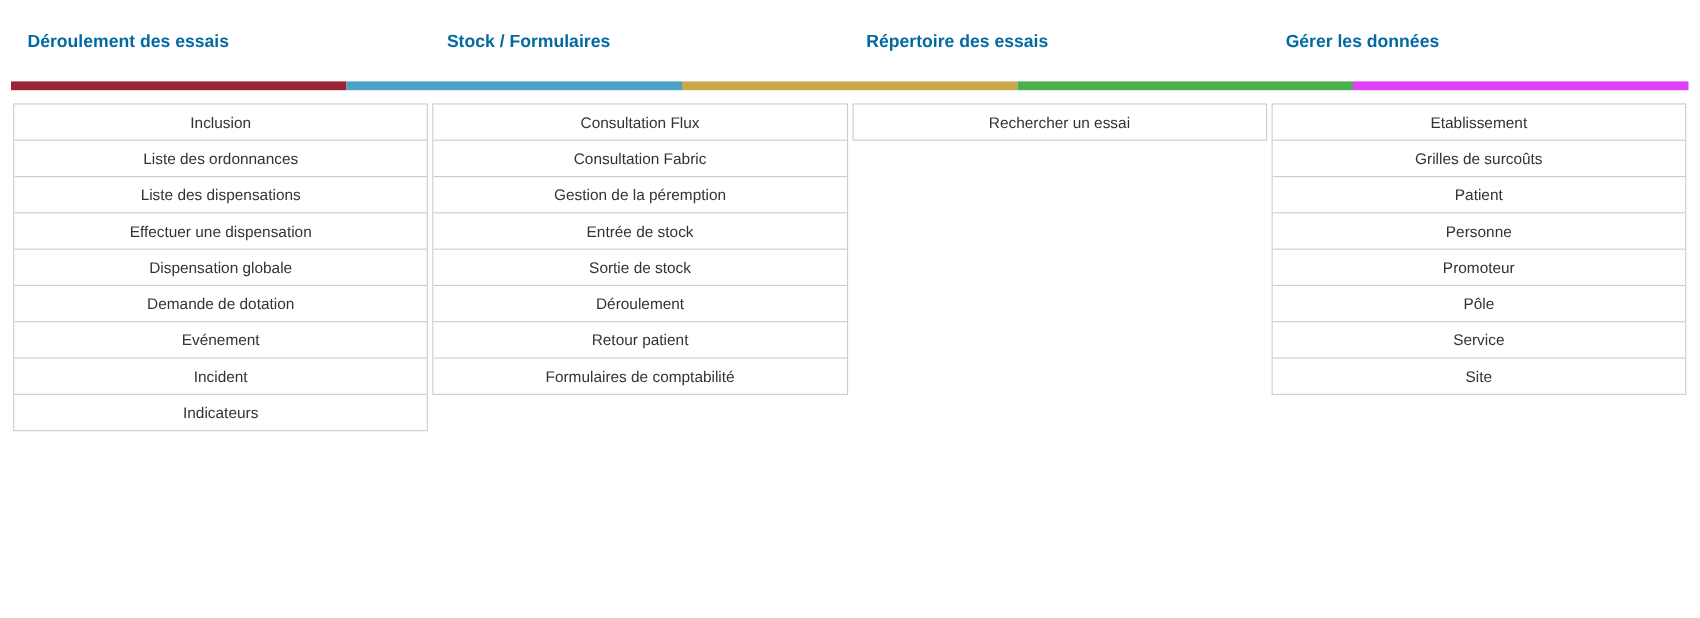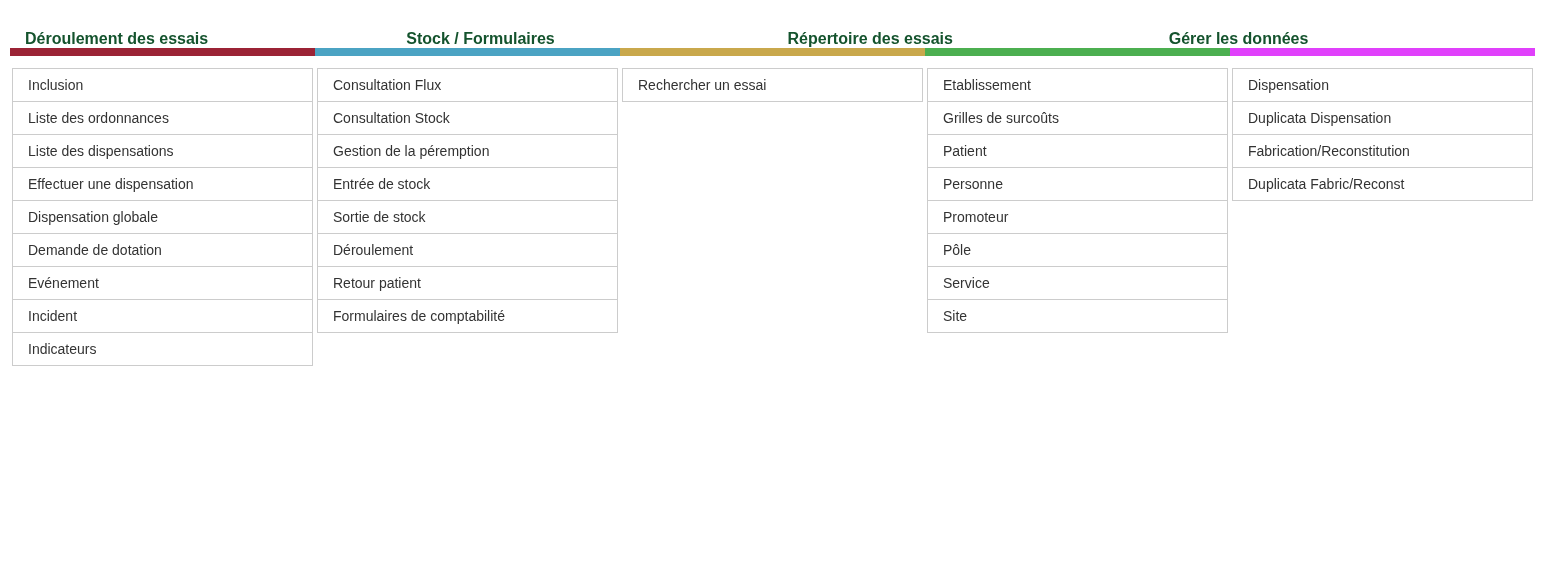--- a/index.html
+++ b/index.html
@@ -22,24 +22,24 @@
     }
 
     .header-row {
       display: flex;
       flex-direction: row;
       margin-bottom: 0;
     }
 
     .col-header {
       flex: 1;
-      padding: 10px 15px 0 15px;
+      padding: 10px 15px 26px 15px;
       font-size: 16px;
       font-weight: bold;
-      color: #14532d;
+      color: #0369a1;
     }
 
     .color-bar-row {
       display: flex;
       flex-direction: row;
       height: 8px;
       margin-bottom: 12px;
     }
 
     .color-bar {
@@ -57,20 +57,21 @@
       display: flex;
       flex-direction: row;
       align-items: flex-start;
       padding: 0 0px;
     }
 
     .menu-col {
       flex: 1;
       border: 1px solid #ccc;
       margin: 0 2px;
+      text-align: center;
     }
 
     .menu-item {
       padding: 8px 15px;
       border-bottom: 1px solid #ccc;
       cursor: pointer;
       color: #333;
       white-space: nowrap;
     }
 
@@ -104,41 +105,35 @@
         <div class="menu-item">Liste des dispensations</div>
         <div class="menu-item">Effectuer une dispensation</div>
         <div class="menu-item">Dispensation globale</div>
         <div class="menu-item">Demande de dotation</div>
         <div class="menu-item">Evénement</div>
         <div class="menu-item">Incident</div>
         <div class="menu-item">Indicateurs</div>
       </div>
       <div class="menu-col">
         <div class="menu-item">Consultation Flux</div>
-        <div class="menu-item">Consultation Stock</div>
+        <div class="menu-item">Consultation Fabric</div>
         <div class="menu-item">Gestion de la péremption</div>
         <div class="menu-item">Entrée de stock</div>
         <div class="menu-item">Sortie de stock</div>
         <div class="menu-item">Déroulement</div>
         <div class="menu-item">Retour patient</div>
         <div class="menu-item">Formulaires de comptabilité</div>
       </div>
       <div class="menu-col">
         <div class="menu-item">Rechercher un essai</div>
       </div>
       <div class="menu-col">
         <div class="menu-item">Etablissement</div>
         <div class="menu-item">Grilles de surcoûts</div>
         <div class="menu-item">Patient</div>
         <div class="menu-item">Personne</div>
         <div class="menu-item">Promoteur</div>
         <div class="menu-item">Pôle</div>
         <div class="menu-item">Service</div>
         <div class="menu-item">Site</div>
       </div>
-      <div class="menu-col">
-        <div class="menu-item">Dispensation</div>
-        <div class="menu-item">Duplicata Dispensation</div>
-        <div class="menu-item">Fabrication/Reconstitution</div>
-        <div class="menu-item">Duplicata Fabric/Reconst</div>
-      </div>
     </div>
 </div>
 
 </body></html>

